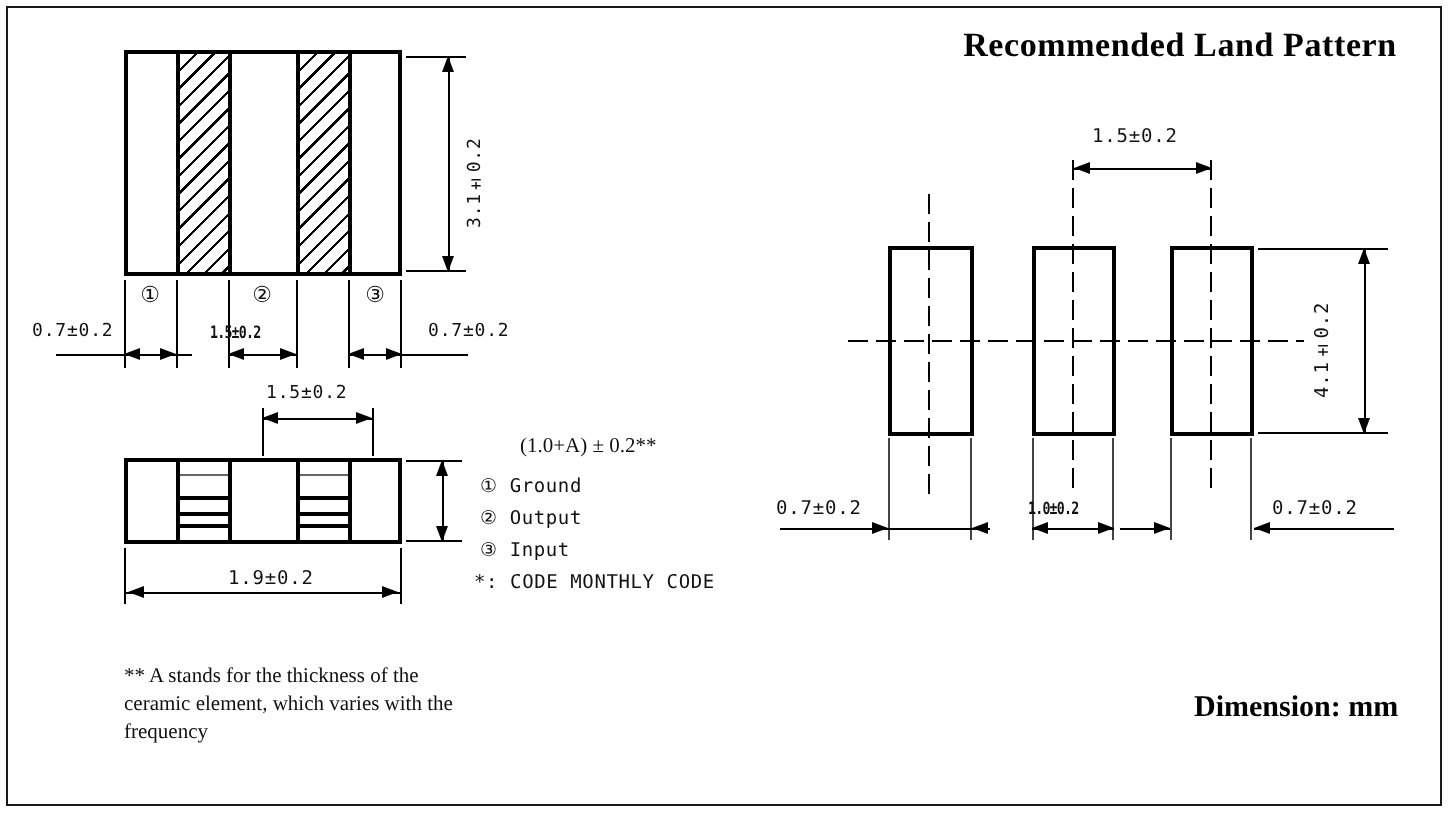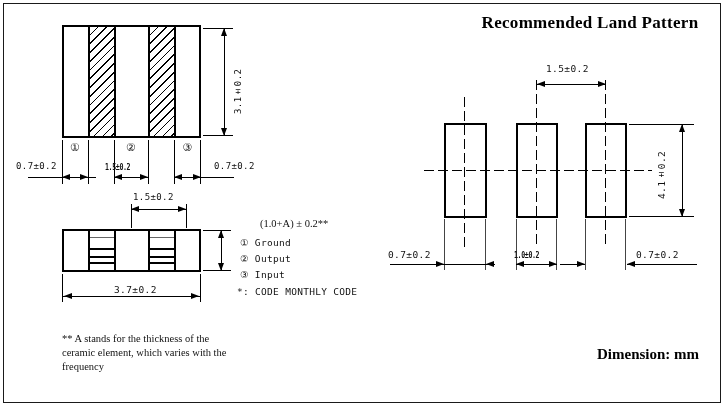--- a/index.html
+++ b/index.html
@@ -110,21 +110,21 @@
     <div class="hl" style="left:131px;top:209px;width:55px;"></div>
     <div class="ar ar-l" style="left:131px;top:206px;"></div>
     <div class="ar ar-r" style="left:178px;top:206px;"></div>
     <div class="dim" style="left:133px;top:192px;">1.5±0.2</div>
 
     <div class="vl" style="left:62px;top:274px;height:28px;"></div>
     <div class="vl" style="left:200px;top:274px;height:28px;"></div>
     <div class="hl" style="left:63px;top:296px;width:137px;"></div>
     <div class="ar ar-l" style="left:64px;top:293px;"></div>
     <div class="ar ar-r" style="left:191px;top:293px;"></div>
-    <div class="dim" style="left:114px;top:284px;font-size:9.5px;">3.7±0.2</div>
+    <div class="dim" style="left:114px;top:284px;font-size:9.5px;">1.9±0.2</div>
 
     <div class="hl" style="left:203px;top:230px;width:28px;"></div>
     <div class="hl" style="left:203px;top:270px;width:28px;"></div>
     <div class="vl" style="left:221px;top:230px;height:41px;"></div>
     <div class="ar ar-u" style="left:218px;top:230px;"></div>
     <div class="ar ar-d" style="left:218px;top:263px;"></div>
     <div class="thk serif" style="left:260px;top:218px;">(1.0+A) ± 0.2**</div>
   </div>
 
   <div class="grp">

